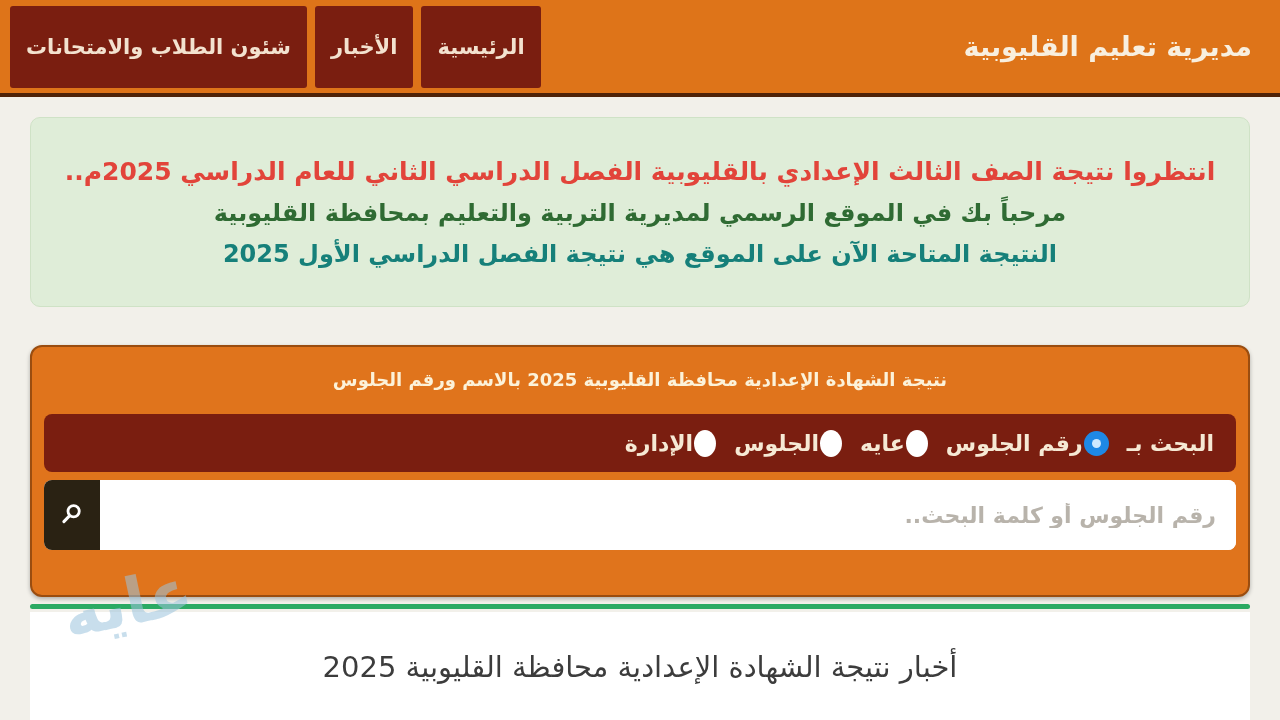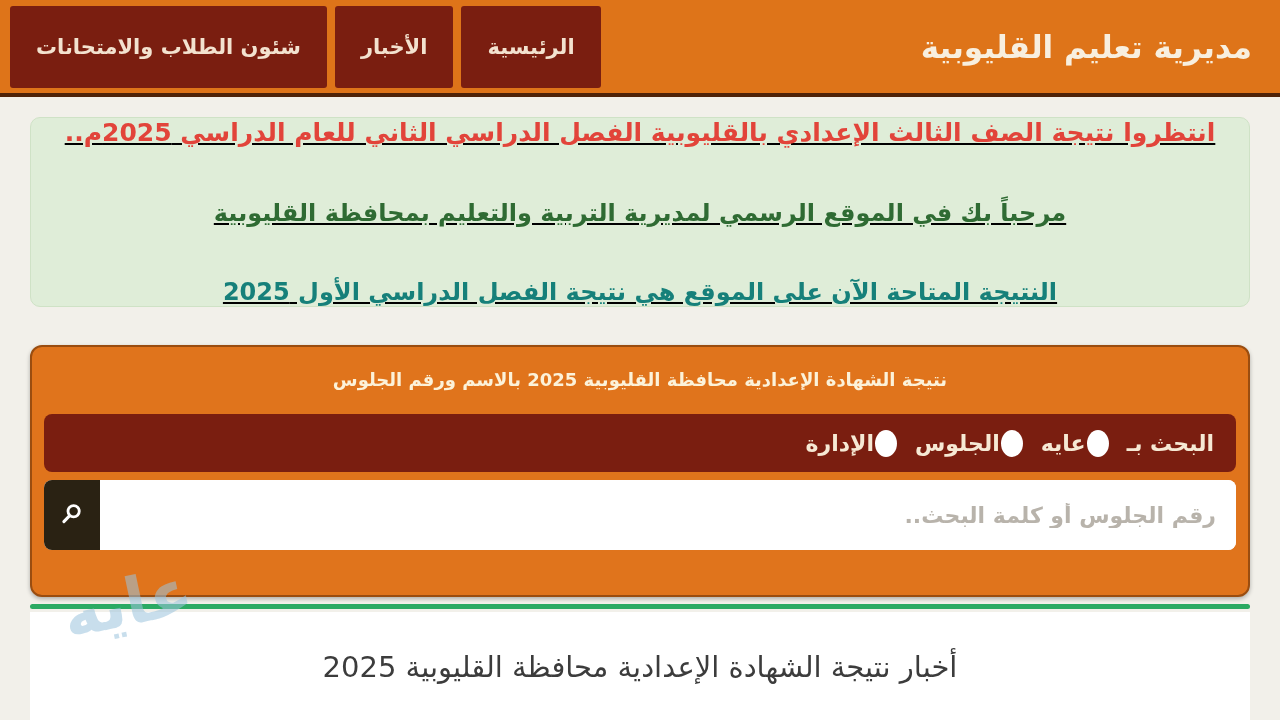--- a/index.html
+++ b/index.html
@@ -11,35 +11,35 @@
   }
   .page { position:relative; width:1280px; height:720px; }
 
   
   .header {
     height:97px; background:#DE7419;
     border-bottom:4px solid #4E2208;
     display:flex; justify-content:space-between; align-items:center;
     padding:0 28px 0 10px;
   }
-  .site-title { color:#F8EFDF; font-size:31px; font-weight:bold; }
+  .site-title { color:#F8EFDF; font-size:27px; font-weight:bold; }
   .nav { display:flex; gap:8px; height:82px; }
   .nav-btn {
     background:#7A1E10; color:#F3E2CF;
     font-size:21px; font-weight:bold;
-    display:flex; align-items:center; padding:0 26px;
+    display:flex; align-items:center; padding:0 16px;
     border-radius:3px; cursor:pointer; white-space:nowrap;
   }
 
   
   .notice {
     margin:20px 30px 0; height:190px;
     background:#DFEDD8; border:1px solid #cfe2c6; border-radius:10px;
-    display:flex; flex-direction:column; justify-content:space-between; align-items:center;
-    gap:13px; text-align:center;text-decoration:underline;
+    display:flex; flex-direction:column; justify-content:center; align-items:center;
+    gap:13px; text-align:center;
   }
   .notice-line1 { color:#E2443A; font-size:25px; font-weight:bold; }
   .notice-line2 { color:#2F6B33; font-size:24px; font-weight:bold; }
   .notice-line3 { color:#16807A; font-size:24px; font-weight:bold; }
 
   
   .panel {
     margin:38px 30px 0; height:252px;
     background:#E0741C; border:2px solid #9A4D10; border-radius:12px;
     padding:0 12px; box-shadow:0 2px 4px rgba(0,0,0,.28);
@@ -123,20 +123,24 @@
     <div class="notice-line2">مرحباً بك في الموقع الرسمي لمديرية التربية والتعليم بمحافظة القليوبية</div>
     <div class="notice-line3">النتيجة المتاحة الآن على الموقع هي نتيجة الفصل الدراسي الأول 2025</div>
   </div>
 
   <div class="panel">
     <div class="panel-heading">نتيجة الشهادة الإعدادية محافظة القليوبية 2025 بالاسم ورقم الجلوس</div>
 
     <div class="search-bar">
       <span>البحث بـ</span>
 
+      <span class="opt">
+        <span class="radio selected"></span>
+        <span>رقم الجلوس</span>
+      </span>
 
       <span class="opt">
         <span class="radio"></span>
         <span>عايه</span>
       </span>
 
       <span class="opt">
         <span class="radio"></span>
         <span>الجلوس</span>
       </span>

